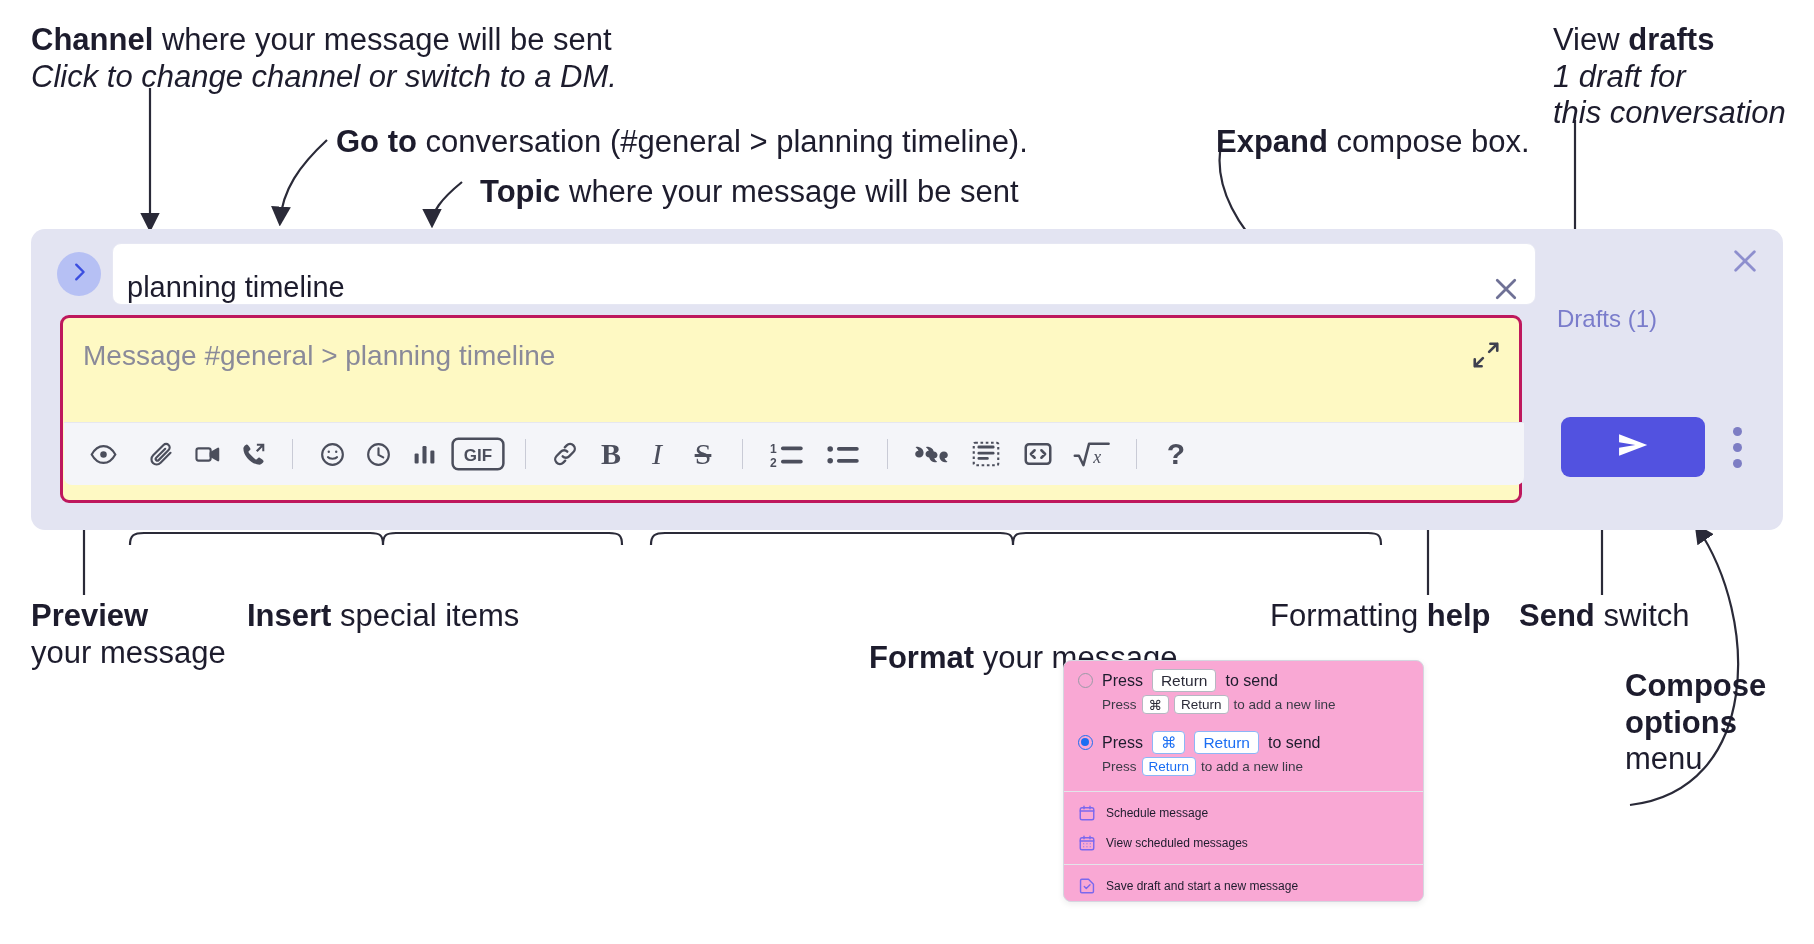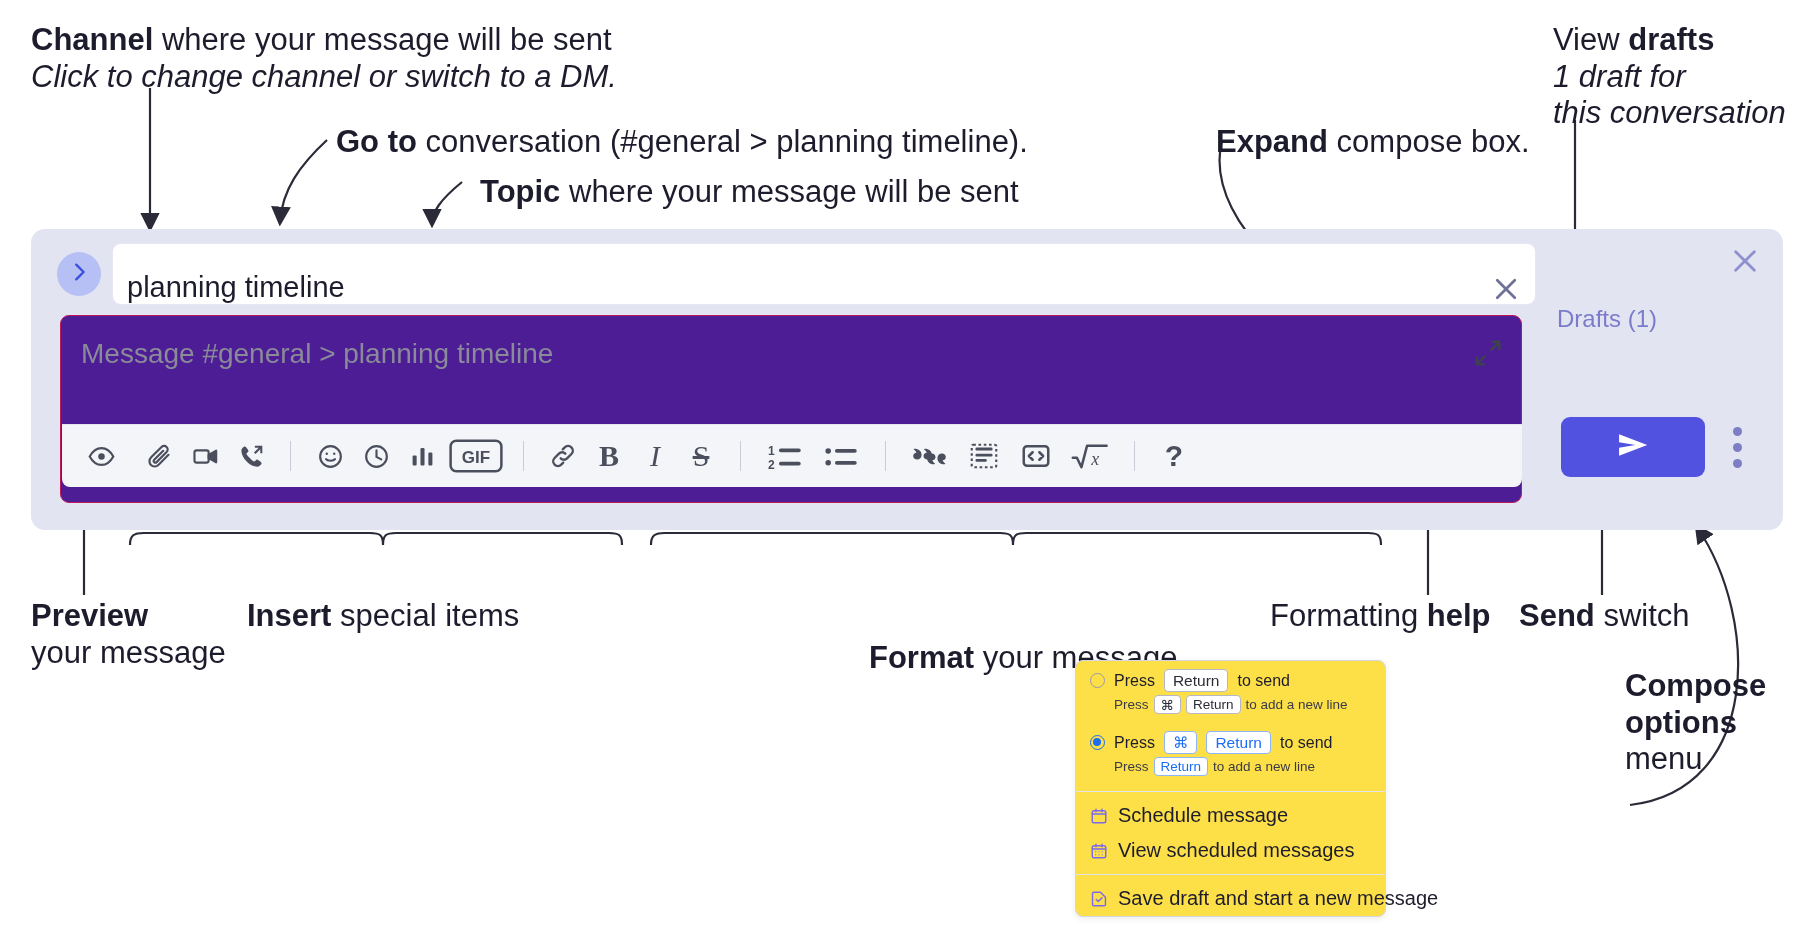--- a/index.html
+++ b/index.html
@@ -48,21 +48,21 @@
   .topic-field {
     flex:1; height:62px; background:#fff; border-radius:9px; border:1px solid #e6e7f3;
     display:flex; align-items:flex-end; padding:0 14px;
   }
   .topic-value { font-size:29px; color:#1d1c2d; }
   .topic-clear { margin-left:auto; width:30px; height:30px; }
 
   
   .msg-box {
     position:absolute; left:14px; top:72px; width:1462px; height:188px;
-    background:#4c1d95; border:1px solid #be185d; border-radius:9px;
+    background:#fef9c3; border:3px solid #be185d; border-radius:9px;
   }
   .msg-placeholder {
     position:absolute; left:20px; top:22px; font-size:28px; color:#8a8a99;
   }
   .expand-btn { position:absolute; right:18px; top:22px; width:30px; height:30px; }
 
   .toolbar {
     position:absolute; left:1px; bottom:15px; width:1460px; height:63px;
     background:#f4f5f9; border-top:1px solid #e6e7ef;
     border-radius:0 0 8px 8px;
@@ -78,38 +78,38 @@
     background:#5252e0; border-radius:9px; display:flex; align-items:center; justify-content:center;
   }
   .kebab { position:absolute; left:1695px; top:193px; width:22px; height:50px;
            display:flex; flex-direction:column; align-items:center; justify-content:center; gap:7px; }
   .kebab i { display:block; width:9px; height:9px; border-radius:50%; background:#7d7dc4; }
   .drafts-link { position:absolute; left:1526px; top:76px; font-size:24px; color:#7a7ccb; white-space:nowrap; }
   .panel-close { position:absolute; right:22px; top:16px; width:32px; height:32px; }
 
   
   #menu {
-    position:absolute; left:1063px; top:660px; width:311px;
-    background:#fde047; border:1px solid #d5d6e0; border-radius:8px;
+    position:absolute; left:1063px; top:660px; width:361px;
+    background:#f9a8d4; border:1px solid #d5d6e0; border-radius:8px;
     box-shadow:0 2px 6px rgba(0,0,0,.08);
-    font-size:15px; color:#1d1c2d;margin-left:12px;
+    font-size:15px; color:#1d1c2d;
   }
   .radio-row { display:flex; align-items:center; padding:8px 14px 2px 14px; gap:9px; }
   .radio { width:15px; height:15px; border-radius:50%; border:1.6px solid #9a9aa6; flex:0 0 auto; position:relative; }
   .radio.on { border-color:#1b6ef3; }
   .radio.on::after { content:""; position:absolute; left:2.4px; top:2.4px; width:8px; height:8px; border-radius:50%; background:#1b6ef3; }
   .radio-row .txt { font-size:16px; }
   .sub-row { padding:1px 14px 9px 38px; font-size:13.5px; color:#3a3a46; display:flex; align-items:center; gap:5px; flex-wrap:nowrap; }
   .key { display:inline-flex; align-items:center; justify-content:center;
          border:1px solid #b6b7c2; border-radius:4px; padding:0 6px; height:19px;
          font-size:13.5px; color:#2b2b38; background:#fff; }
   .key.big { height:23px; font-size:15.5px; padding:0 8px; }
   .key.blue { border-color:#8cb6f7; color:#1b6ef3; }
   .menu-sep { height:1px; background:#e3e4ea; margin:6px 0; }
-  .menu-item { display:flex; align-items:center; gap:10px; padding:6px 14px; font-size:20px; white-space:nowrap; }
+  .menu-item { display:flex; align-items:center; gap:10px; padding:6px 14px; font-size:12px; white-space:nowrap; }
   .menu-item .mi-ico { width:18px; height:18px; flex:0 0 auto; color:#7b68ee; }
 </style>
 </head>
 <body>
 
 <svg id="lines" viewBox="0 0 1814 944">
   <g fill="none" stroke="#2a2a38" stroke-width="2.2">
 
     <path d="M150 88 L150 228" marker-end="url(#ar)"></path>
 

